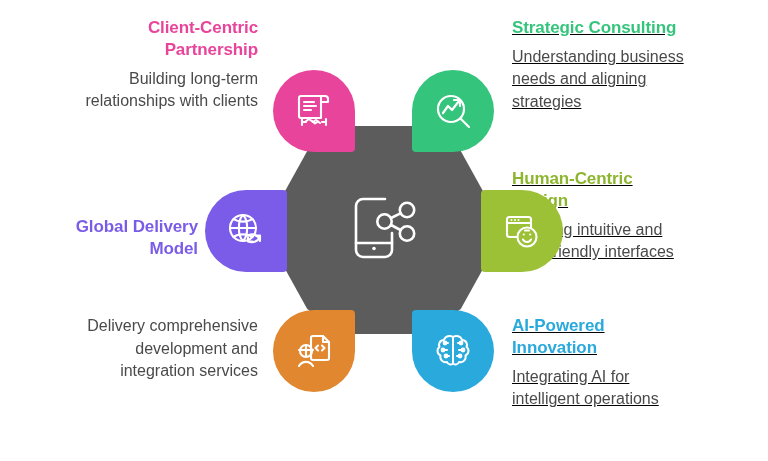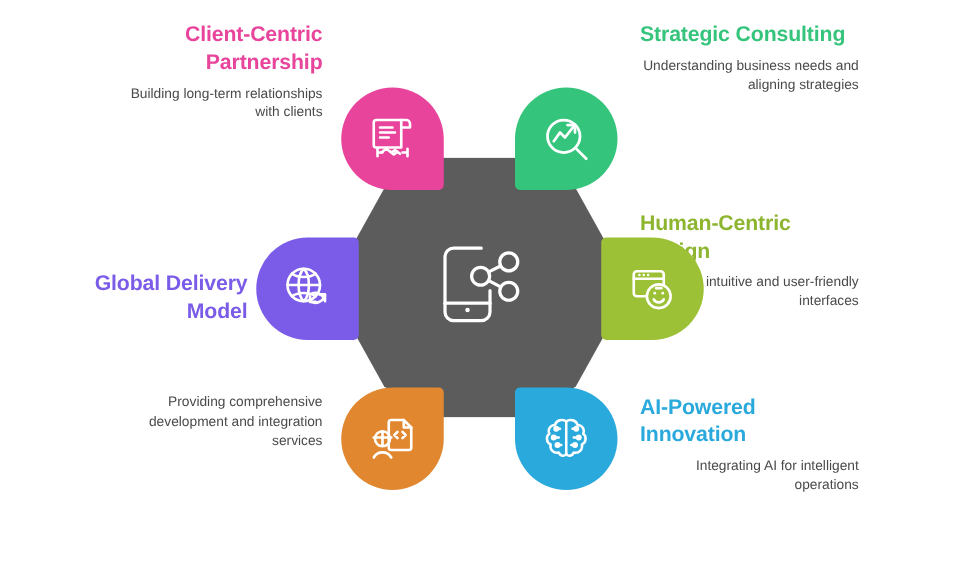--- a/index.html
+++ b/index.html
@@ -14,24 +14,24 @@
     position:absolute;left:0;top:0;width:768px;height:461px;
   }
 
   
   .txt{position:absolute;width:175px;}
   .txt .hd{
     font-size:17px;font-weight:bold;line-height:1.28;
     margin:0 0 7px 0;letter-spacing:-0.1px;
   }
   .txt .bd{
-    font-size:11px;line-height:1.42;color:#4a4a4a;margin:0;text-align:right;
+    font-size:16px;line-height:1.42;color:#4a4a4a;margin:0;
   }
   .txt.right{text-align:right;}
-  .txt.left{text-align:left;}
+  .txt.left{text-align:left;text-decoration:underline;}
 
   
   #t-client   {left:83px; top:17px;}
   #t-strategic{left:512px;top:17px;}
   #t-global   {left:23px; top:168px;margin-top:48px;}
   #t-human    {left:512px;top:168px;}
   #t-endtoend {left:83px; top:315px;}
   #t-ai       {left:512px;top:315px;}
 
   
@@ -97,21 +97,21 @@
   <div class="txt right" id="t-global">
     <div class="hd" style="color:#7B5CE8">Global Delivery Model</div>
   </div>
 
   <div class="txt left" id="t-human">
     <div class="hd" style="color:#8DB52F">Human-Centric Design</div>
     <div class="bd">Creating intuitive and user-friendly interfaces</div>
   </div>
 
   <div class="txt right" id="t-endtoend">
-    <div class="bd">Providing comprehensive development and integration services</div>
+    <div class="bd">Delivery comprehensive development and integration services</div>
   </div>
 
   <div class="txt left" id="t-ai">
     <div class="hd" style="color:#2AA9DC">AI-Powered Innovation</div>
     <div class="bd">Integrating AI for intelligent operations</div>
   </div>
 
   <div id="hub">
     <div class="hubshape"></div>
     <div class="hubicon">

